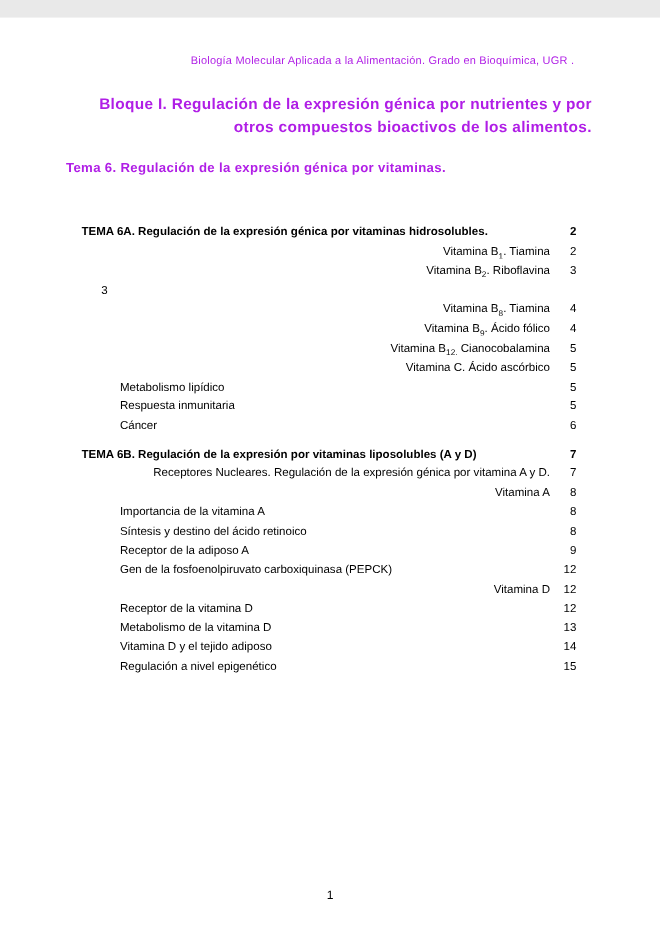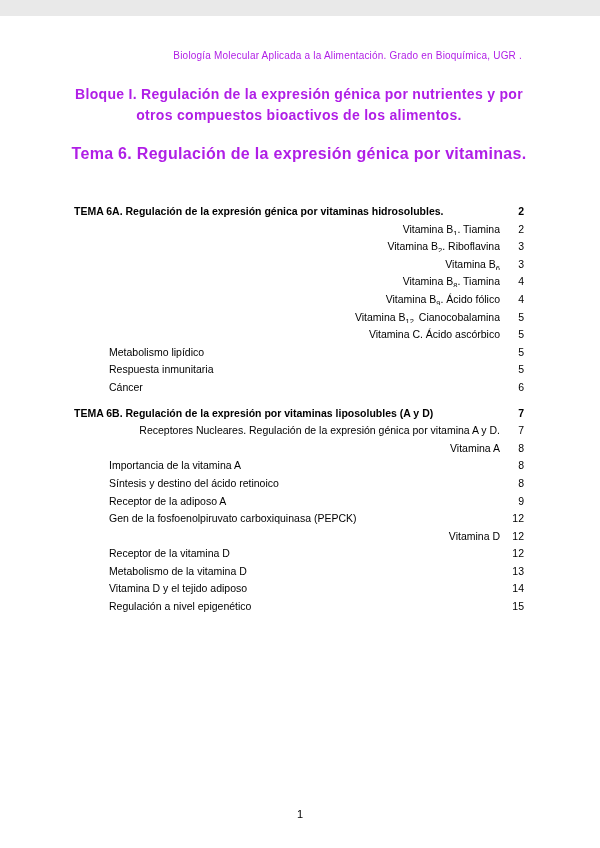--- a/index.html
+++ b/index.html
@@ -8,26 +8,26 @@
     margin:16px auto;overflow:hidden;
     font-family:"Liberation Sans","DejaVu Sans",sans-serif;color:#000;
   }
   .course-header{
     position:absolute;top:34px;right:78px;
     font-size:10px;letter-spacing:.2px;color:var(--accent,#B01EE6);
     white-space:nowrap;
   }
   .block-title{
     position:absolute;top:68px;left:60px;right:62px;margin:0;
-    text-align:center;font-size:14px;line-height:21px;font-weight:bold;
+    text-align:right;font-size:14px;line-height:21px;font-weight:bold;
     color:var(--accent,#B01EE6);letter-spacing:.3px;
   }
   .tema-title{
     position:absolute;top:129px;left:60px;right:62px;margin:0;
-    text-align:center;font-size:16px;font-weight:bold;
+    text-align:left;font-size:12px;font-weight:bold;
     color:var(--accent,#B01EE6);letter-spacing:.3px;
   }
   .toc{position:absolute;top:189px;left:74px;right:76px;}
   .toc-row{
     display:flex;align-items:baseline;height:17.6px;
     font-size:10.5px;white-space:nowrap;
   }
   .toc-row.bold{font-weight:bold;}
   .toc-row.gap{margin-top:8px;}
   .toc-label{flex:1;overflow:hidden;}
@@ -57,21 +57,20 @@
       </div>
       <div class="toc-row l2">
         <span class="toc-label"><span>Vitamina B</span><sub>1</sub><span>. Tiamina</span></span>
         <span class="toc-page">2</span>
       </div>
       <div class="toc-row l2">
         <span class="toc-label"><span>Vitamina B</span><sub>2</sub><span>. Riboflavina</span></span>
         <span class="toc-page">3</span>
       </div>
       <div class="toc-row l2">
-        <span class="toc-label"><span>Vitamina B</span><sub>6</sub></span>
         <span class="toc-page">3</span>
       </div>
       <div class="toc-row l2">
         <span class="toc-label"><span>Vitamina B</span><sub>8</sub><span>. Tiamina</span></span>
         <span class="toc-page">4</span>
       </div>
       <div class="toc-row l2">
         <span class="toc-label"><span>Vitamina B</span><sub>9</sub><span>. Ácido fólico</span></span>
         <span class="toc-page">4</span>
       </div>

